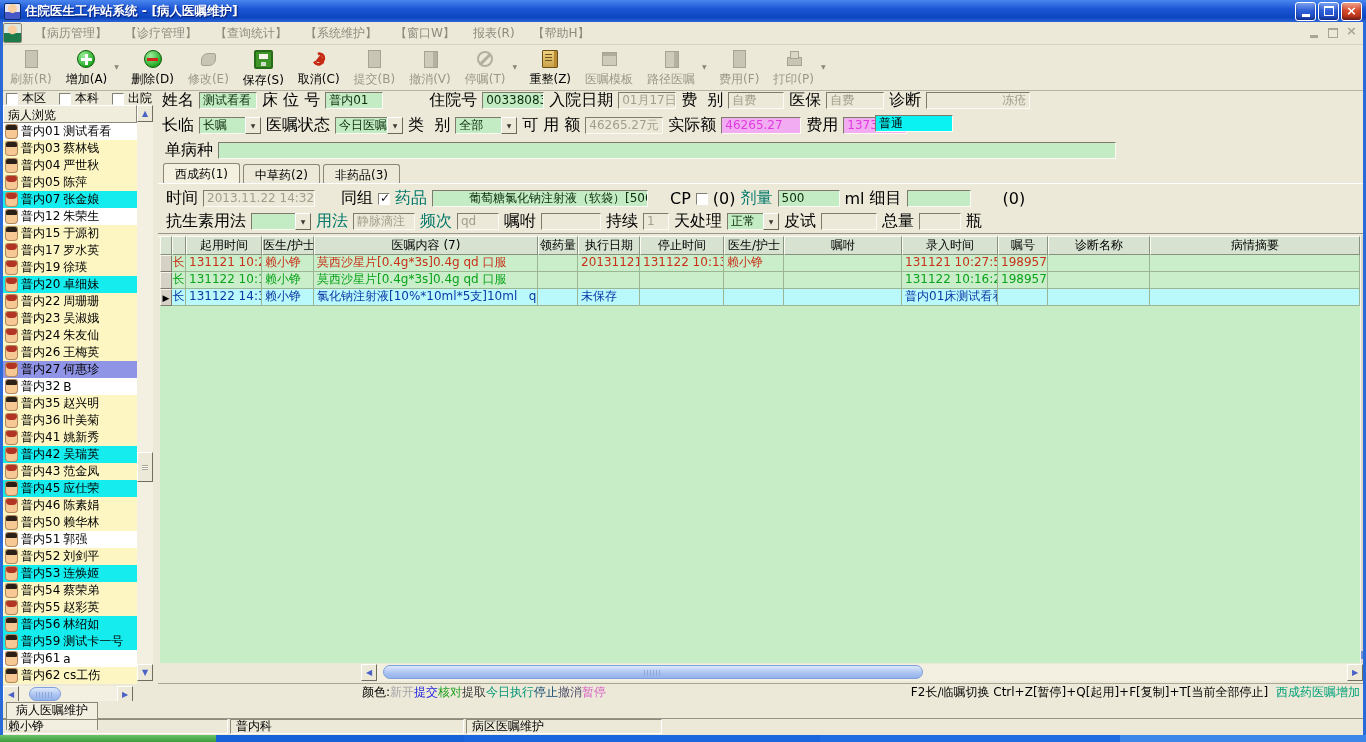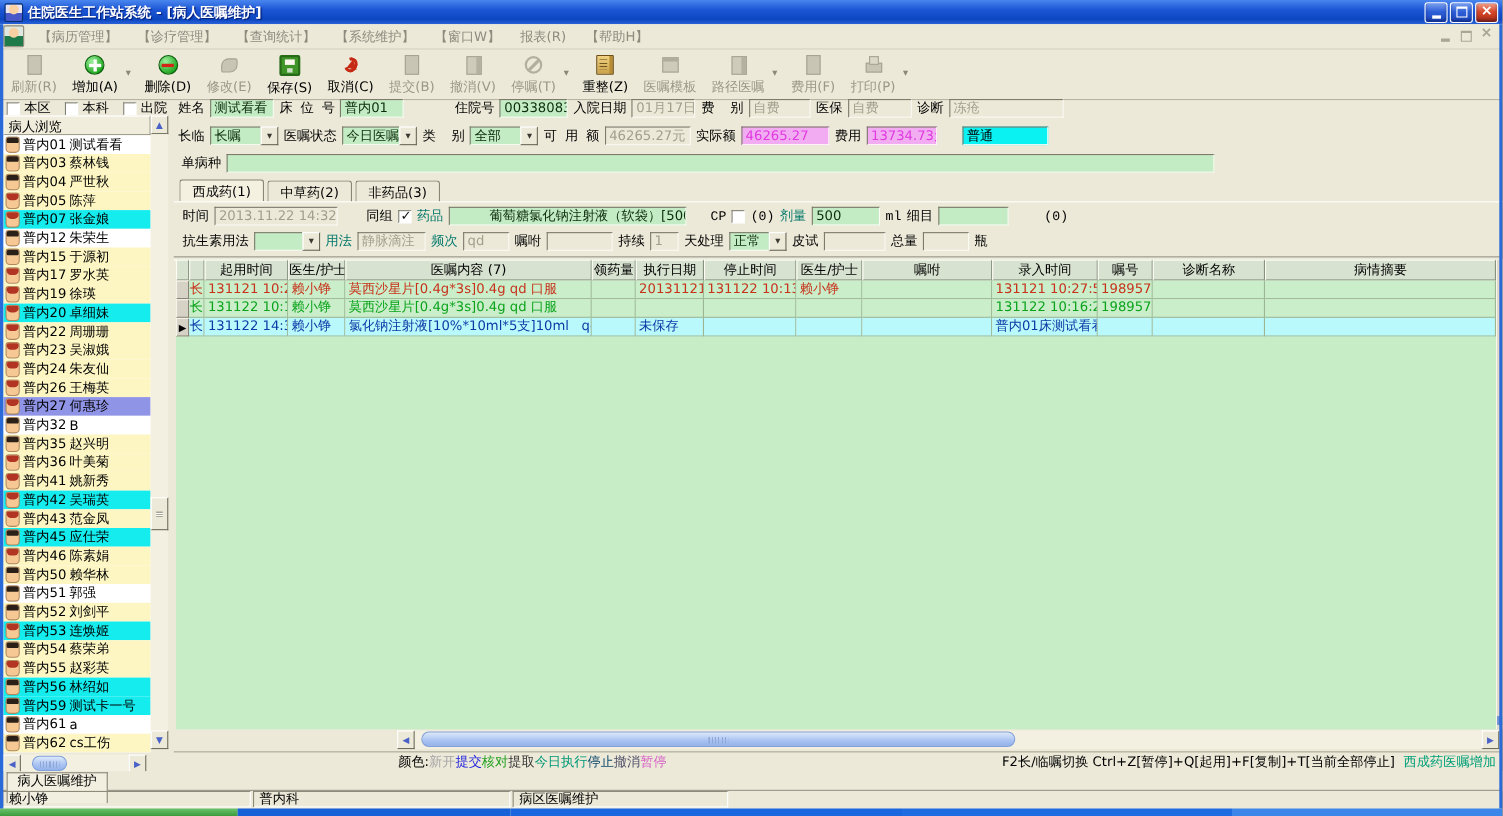--- a/index.html
+++ b/index.html
@@ -1,19 +1,19 @@
 <!DOCTYPE html>
 <html><head>
 <meta charset="utf-8">
 <style>
   html,body{margin:0;padding:0;background:#556;}
   #app{position:relative;width:1366px;height:742px;background:#ece9d8;overflow:hidden;
        font-family:"DejaVu Sans","Liberation Sans",sans-serif;font-size:12px;color:#000;}
   .abs{position:absolute;}
-  .lb{white-space:pre;font-size:12px;font-family:Liberation Mono, monospace;}
+  .lb{white-space:pre;font-size:16px;}
   .lb.teal{color:#00786a;}
 
   
   .titlebar{position:absolute;left:0;top:0;right:0;height:22px;display:flex;align-items:center;gap:4px;
     padding:0 4px;background:linear-gradient(180deg,#4a86ee 0%,#1c56d6 40%,#0c46c0 80%,#2c64d8 100%);}
   .app-ic{width:15px;height:15px;border-radius:2px;flex:none;
     background:linear-gradient(180deg,#f6f2ea 0 20%,#f2c folyt 0) ;
     background:radial-gradient(circle at 50% 30%,#f8d0a2 0 4px,transparent 5px),linear-gradient(180deg,#e8e4f4 0 8px,#4858c8 8px);border:1px solid #08306e;}
   .t-title{flex:1;color:#fff;font-weight:bold;font-size:12.5px;text-shadow:1px 1px 1px rgba(0,20,100,.85);
     white-space:nowrap;overflow:hidden;}
@@ -78,21 +78,21 @@
   .combo .fld{flex:1;border-right:none;}
   .ca{width:16px;height:17px;box-sizing:border-box;background:#ece9d8;border:1px solid;border-color:#fff #6c685a #6c685a #fff;
     display:flex;align-items:center;justify-content:center;}
   .ca::after{content:"▼";font-size:6px;color:#3a3a32;}
   .cbx{width:12px;height:12px;box-sizing:border-box;background:#fff;border:1px solid;border-color:#808074 #fff #fff #808074;
     position:relative;flex:none;display:inline-block;}
   .cbx.checked::after{content:"✓";position:absolute;left:1px;top:-3px;font-size:12px;font-weight:bold;color:#111;}
   .fitem{display:flex;align-items:center;gap:4px;}
   .flexrow{display:flex;align-items:center;gap:5px;}
   .w52{width:52px;}.w56{width:56px;}.w58{width:58px;}.w60{width:60px;}.w62{width:62px;}
-  .w64{width:64px;}.w68{width:68px;}.w78{width:78px;}.w80{width:80px;}.w94{width:104px;}.w226{width:216px;padding-left:36px;}
+  .w64{width:64px;}.w68{width:68px;}.w78{width:78px;}.w80{width:80px;}.w94{width:104px;text-align:right;}.w226{width:216px;padding-left:36px;}
 
   
   .sb-head{position:absolute;left:3px;top:105px;width:134px;height:18px;box-sizing:border-box;background:#f0eddd;
     border:1px solid;border-color:#fff #8e8a7a #8e8a7a #fff;padding:1px 0 0 4px;}
   .sbtn{position:absolute;width:16px;height:17px;box-sizing:border-box;background:#ece9d8;border:1px solid;
     border-color:#fff #716d5e #716d5e #fff;display:flex;align-items:center;justify-content:center;color:#4a61c8;}
   .sbtn::after{font-size:8px;}
   .sbtn.up::after{content:"▲";}
   .sbtn.dn::after{content:"▼";}
   .sbtn.lf::after{content:"◀";}

